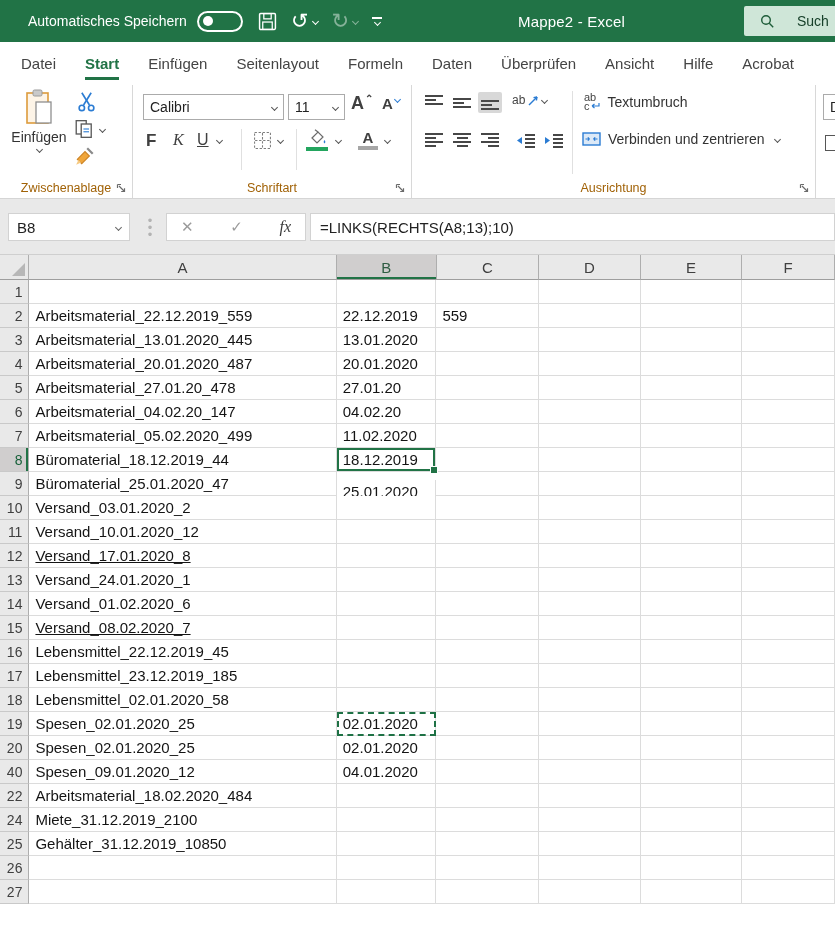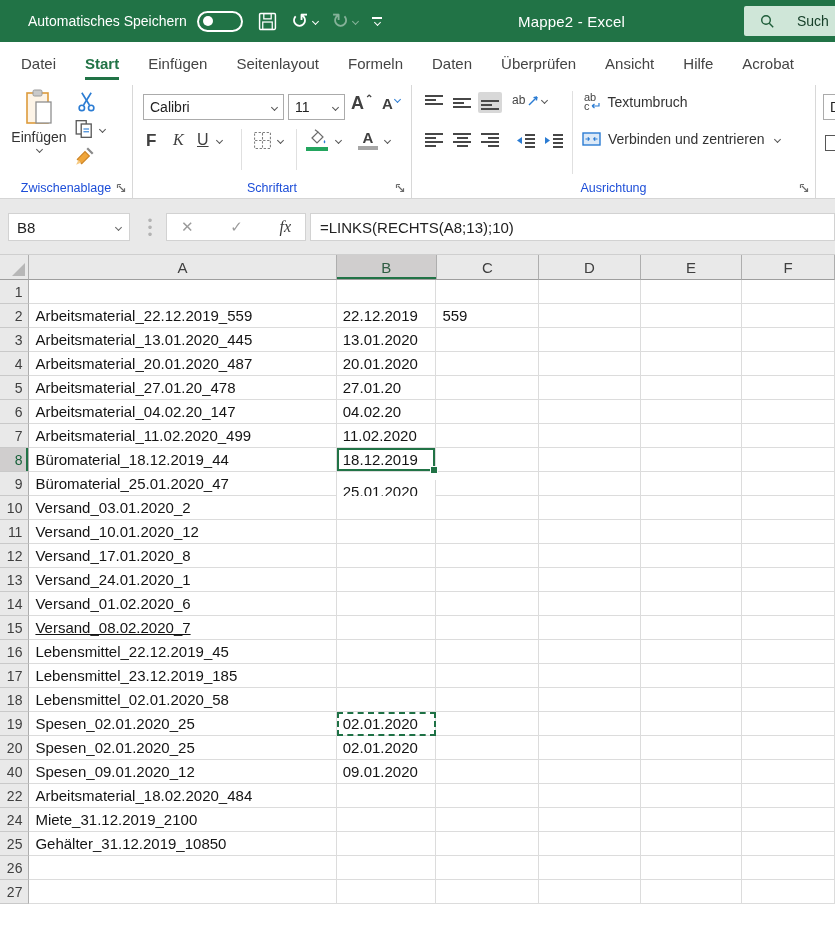--- a/index.html
+++ b/index.html
@@ -22,21 +22,21 @@
 
   
   #tabrow { position:absolute; left:0; top:42px; width:835px; height:43px; background:#fff; display:flex; align-items:stretch; padding-left:21px; gap:29px; }
   .tab { display:flex; align-items:center; font-size:15px; color:#444; position:relative; white-space:nowrap; cursor:default; }
   .tab.active { color:#217346; font-weight:700; }
   .tab.active::after { content:""; position:absolute; left:0; right:0; bottom:5px; height:3px; background:#217346; }
 
   
   #ribbon { position:absolute; left:0; top:85px; width:835px; height:114px; background:#fff; border-bottom:1px solid #d5d5d5; font-size:14px; color:#333; }
   .grp { position:absolute; top:0; height:113px; border-right:1px solid #d8d8d8; }
-  .grp-footer { position:absolute; left:0; right:0; bottom:3px; text-align:center; font-size:12.5px; color:#1d4ed8; }
+  .grp-footer { position:absolute; left:0; right:0; bottom:3px; text-align:center; font-size:12.5px; color:#a16207; }
   .launcher { position:absolute; bottom:4px; right:5px; width:11px; height:11px; }
   .combo { position:absolute; height:26px; background:#fff; border:1px solid #ababab; display:flex; align-items:center; padding:0 6px; font-size:14px; color:#222; }
   .combo .chev { margin-left:auto; color:#555; }
   .icon-btn { position:absolute; display:flex; align-items:center; justify-content:center; color:#404040; }
   .lns { width:18px; height:15px; display:flex; flex-direction:column; gap:2px; }
   .lns i { display:block; height:2px; background:#474747; }
   .sel-toggle { background:#d8d8d8; border-radius:2px; padding:3px; }
   .vdiv { position:absolute; top:8px; bottom:22px; width:1px; background:#e0e0e0; }
   .colorbar { position:absolute; left:0; right:0; bottom:-5px; height:4px; }
   .ribbon-label { font-size:14px; color:#333; white-space:nowrap; }
@@ -399,21 +399,21 @@
         <div class="rowhdr">6</div>
         <div class="cell" style="width: 315px;">Arbeitsmaterial_04.02.20_147</div>
         <div class="cell" style="width: 102px;">04.02.20</div>
         <div class="cell" style="width: 105px;"></div>
         <div class="cell" style="width: 104px;"></div>
         <div class="cell" style="width: 104px;"></div>
         <div class="cell" style="width: 95px;"></div>
       </div>
       <div class="gridrow">
         <div class="rowhdr">7</div>
-        <div class="cell" style="width: 315px;">Arbeitsmaterial_11.02.2020_499</div>
+        <div class="cell" style="width: 315px;">Arbeitsmaterial_05.02.2020_499</div>
         <div class="cell" style="width: 102px;">11.02.2020</div>
         <div class="cell" style="width: 105px;"></div>
         <div class="cell" style="width: 104px;"></div>
         <div class="cell" style="width: 104px;"></div>
         <div class="cell" style="width: 95px;"></div>
       </div>
       <div class="gridrow">
         <div class="rowhdr sel">8</div>
         <div class="cell" style="width: 315px;">Büromaterial_18.12.2019_44</div>
         <div class="cell selcell" style="width: 102px;">18.12.2019</div>
@@ -444,21 +444,21 @@
         <div class="rowhdr">11</div>
         <div class="cell" style="width: 315px;">Versand_10.01.2020_12</div>
         <div class="cell" style="width: 102px;"></div>
         <div class="cell" style="width: 105px;"></div>
         <div class="cell" style="width: 104px;"></div>
         <div class="cell" style="width: 104px;"></div>
         <div class="cell" style="width: 95px;"></div>
       </div>
       <div class="gridrow">
         <div class="rowhdr">12</div>
-        <div class="cell" style="width: 315px;">Versand_17.01.2020_8</div>
+        <div class="cell" style="width: 315px; text-decoration: underline;">Versand_17.01.2020_8</div>
         <div class="cell" style="width: 102px;"></div>
         <div class="cell" style="width: 105px;"></div>
         <div class="cell" style="width: 104px;"></div>
         <div class="cell" style="width: 104px;"></div>
         <div class="cell" style="width: 95px;"></div>
       </div>
       <div class="gridrow">
         <div class="rowhdr">13</div>
         <div class="cell" style="width: 315px;">Versand_24.01.2020_1</div>
         <div class="cell" style="width: 102px;"></div>
@@ -526,21 +526,21 @@
         <div class="cell" style="width: 315px;">Spesen_02.01.2020_25</div>
         <div class="cell" style="width: 102px;">02.01.2020</div>
         <div class="cell" style="width: 105px;"></div>
         <div class="cell" style="width: 104px;"></div>
         <div class="cell" style="width: 104px;"></div>
         <div class="cell" style="width: 95px;"></div>
       </div>
       <div class="gridrow">
         <div class="rowhdr">40</div>
         <div class="cell" style="width: 315px;">Spesen_09.01.2020_12</div>
-        <div class="cell" style="width: 102px;">09.01.2020</div>
+        <div class="cell" style="width: 102px;">04.01.2020</div>
         <div class="cell" style="width: 105px;"></div>
         <div class="cell" style="width: 104px;"></div>
         <div class="cell" style="width: 104px;"></div>
         <div class="cell" style="width: 95px;"></div>
       </div>
       <div class="gridrow">
         <div class="rowhdr">22</div>
         <div class="cell" style="width: 315px;">Arbeitsmaterial_18.02.2020_484</div>
         <div class="cell" style="width: 102px;"></div>
         <div class="cell" style="width: 105px;"></div>

